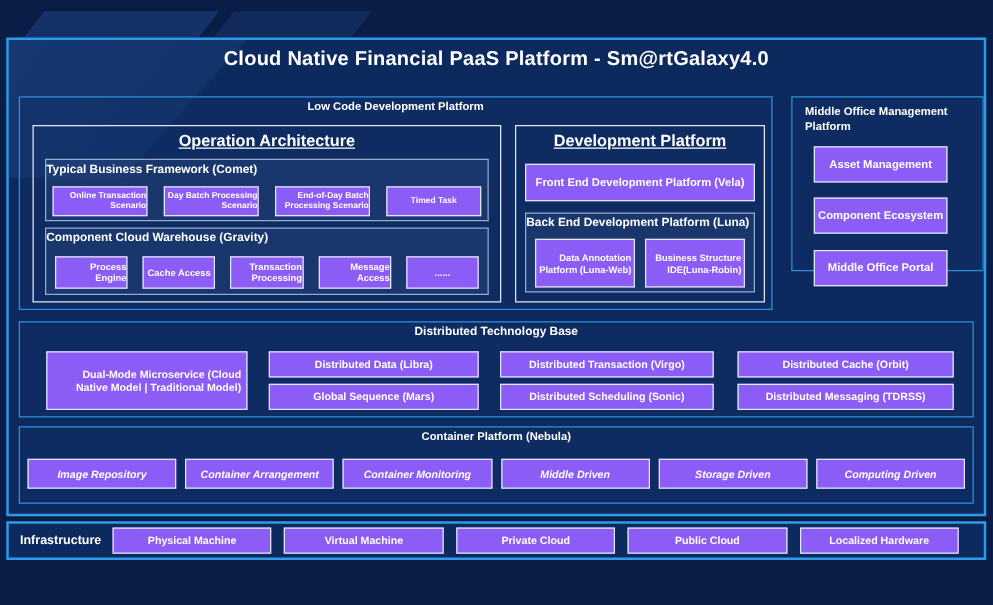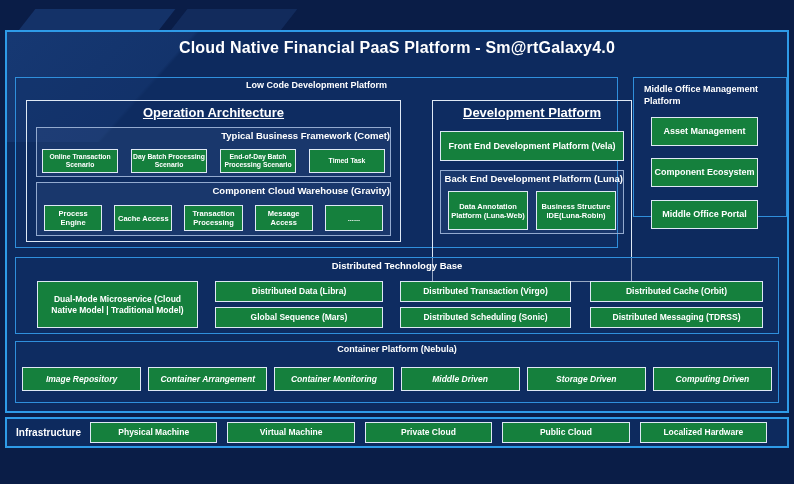--- a/index.html
+++ b/index.html
@@ -41,32 +41,32 @@
 
   .low-code   { left:8px;   top:45px;  width:603px; height:171px; }
   .mid-office { left:626px; top:45px;  width:154px; height:140px; }
   .distrib    { left:8px;   top:225px; width:764px; height:77px; }
   .container-p{ left:8px;   top:309px; width:764px; height:62px; }
 
   .white-box { position:absolute; border:1px solid #dfe9f5; }
   .gray-box  { position:absolute; border:1px solid #93aacf; background:rgba(125,155,205,0.10); }
 
   .op-arch { left:10px; top:22px; width:375px; height:142px; }
-  .dev-plat{ left:396px; top:22px; width:200px; height:182px;margin-left:20px; }
+  .dev-plat{ left:396px; top:22px; width:200px; height:142px; }
   .big-title { position:absolute; top:4px; left:0; right:0; text-align:center; font-size:13px; font-weight:bold;text-decoration:underline; }
-  .sub-title { position:absolute; top:2px; left:0; right:0; text-align:right; font-size:9.5px; font-weight:bold; white-space:nowrap; }
+  .sub-title { position:absolute; top:2px; left:0; right:0; text-align:left; font-size:9.5px; font-weight:bold; white-space:nowrap; }
 
   .comet   { left:9px; top:26px; width:355px; height:50px; }
   .gravity { left:9px; top:81px; width:355px; height:54px; }
   .comet-row   { position:absolute; left:5px; right:5px; top:21px; height:24px; display:flex; gap:13px; }
   .gravity-row { position:absolute; left:7px; right:7px; top:22px; height:26px; display:flex; gap:12px; }
 
   .leaf {
-    background:#15803d; border:1px solid #dfe9f5; color:#fff;
-    display:flex; align-items:center; justify-content:center; text-align:center;
+    background:#8b5cf6; border:1px solid #dfe9f5; color:#fff;
+    display:flex; align-items:center; justify-content:center; text-align:right;
     font-weight:bold; line-height:1.2;
   }
   .flex-leaf { flex:1; }
   .comet-row .leaf { font-size:6.8px; }
   .gravity-row .leaf { font-size:7.5px; }
 
   .front-end { left:7px; top:30px; width:184px; height:30px; position:absolute; font-size:9px; }
   .back-end  { left:7px; top:69px; width:184px; height:64px; }
   .be-row { position:absolute; left:7px; right:7px; top:20px; height:39px; display:flex; gap:8px; }
   .be-row .leaf { font-size:7.5px; padding:1px 2px; }

